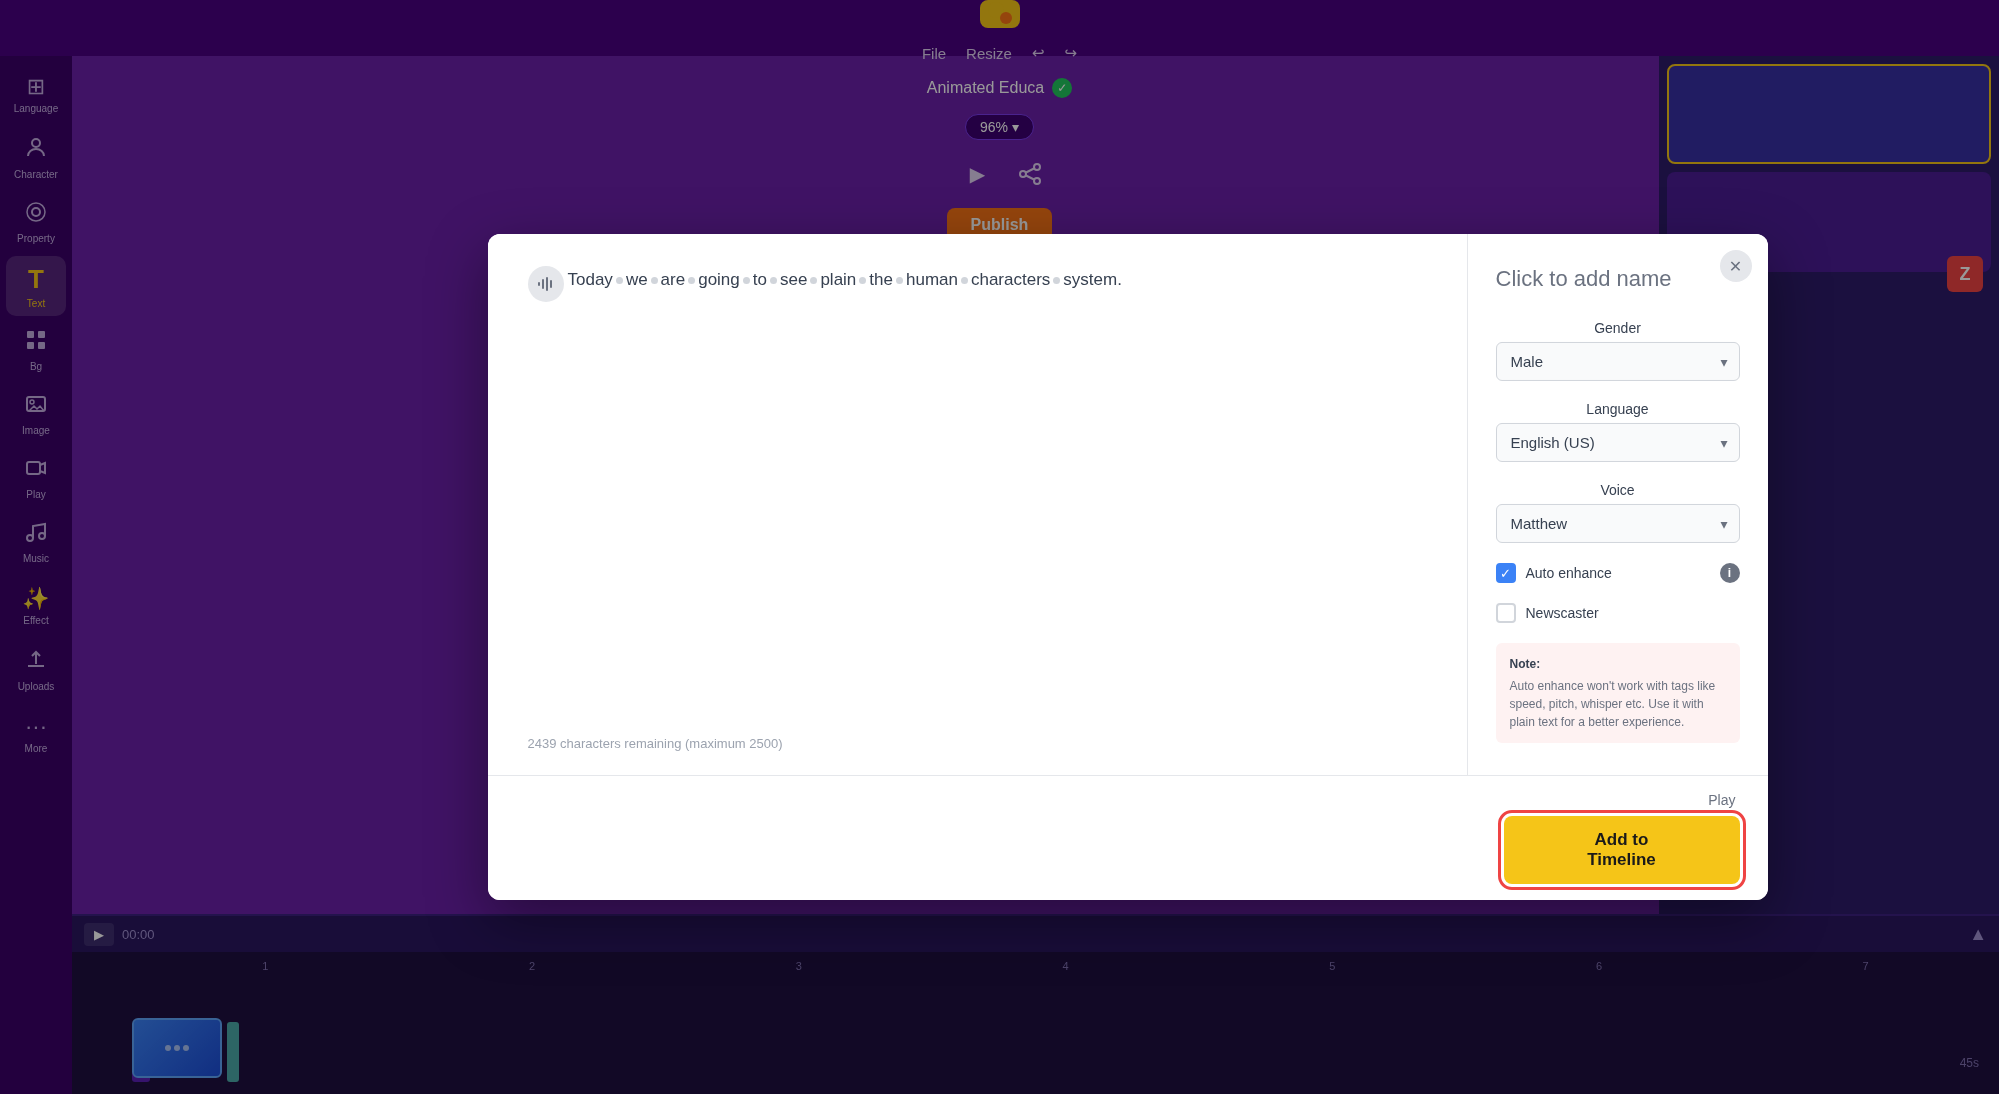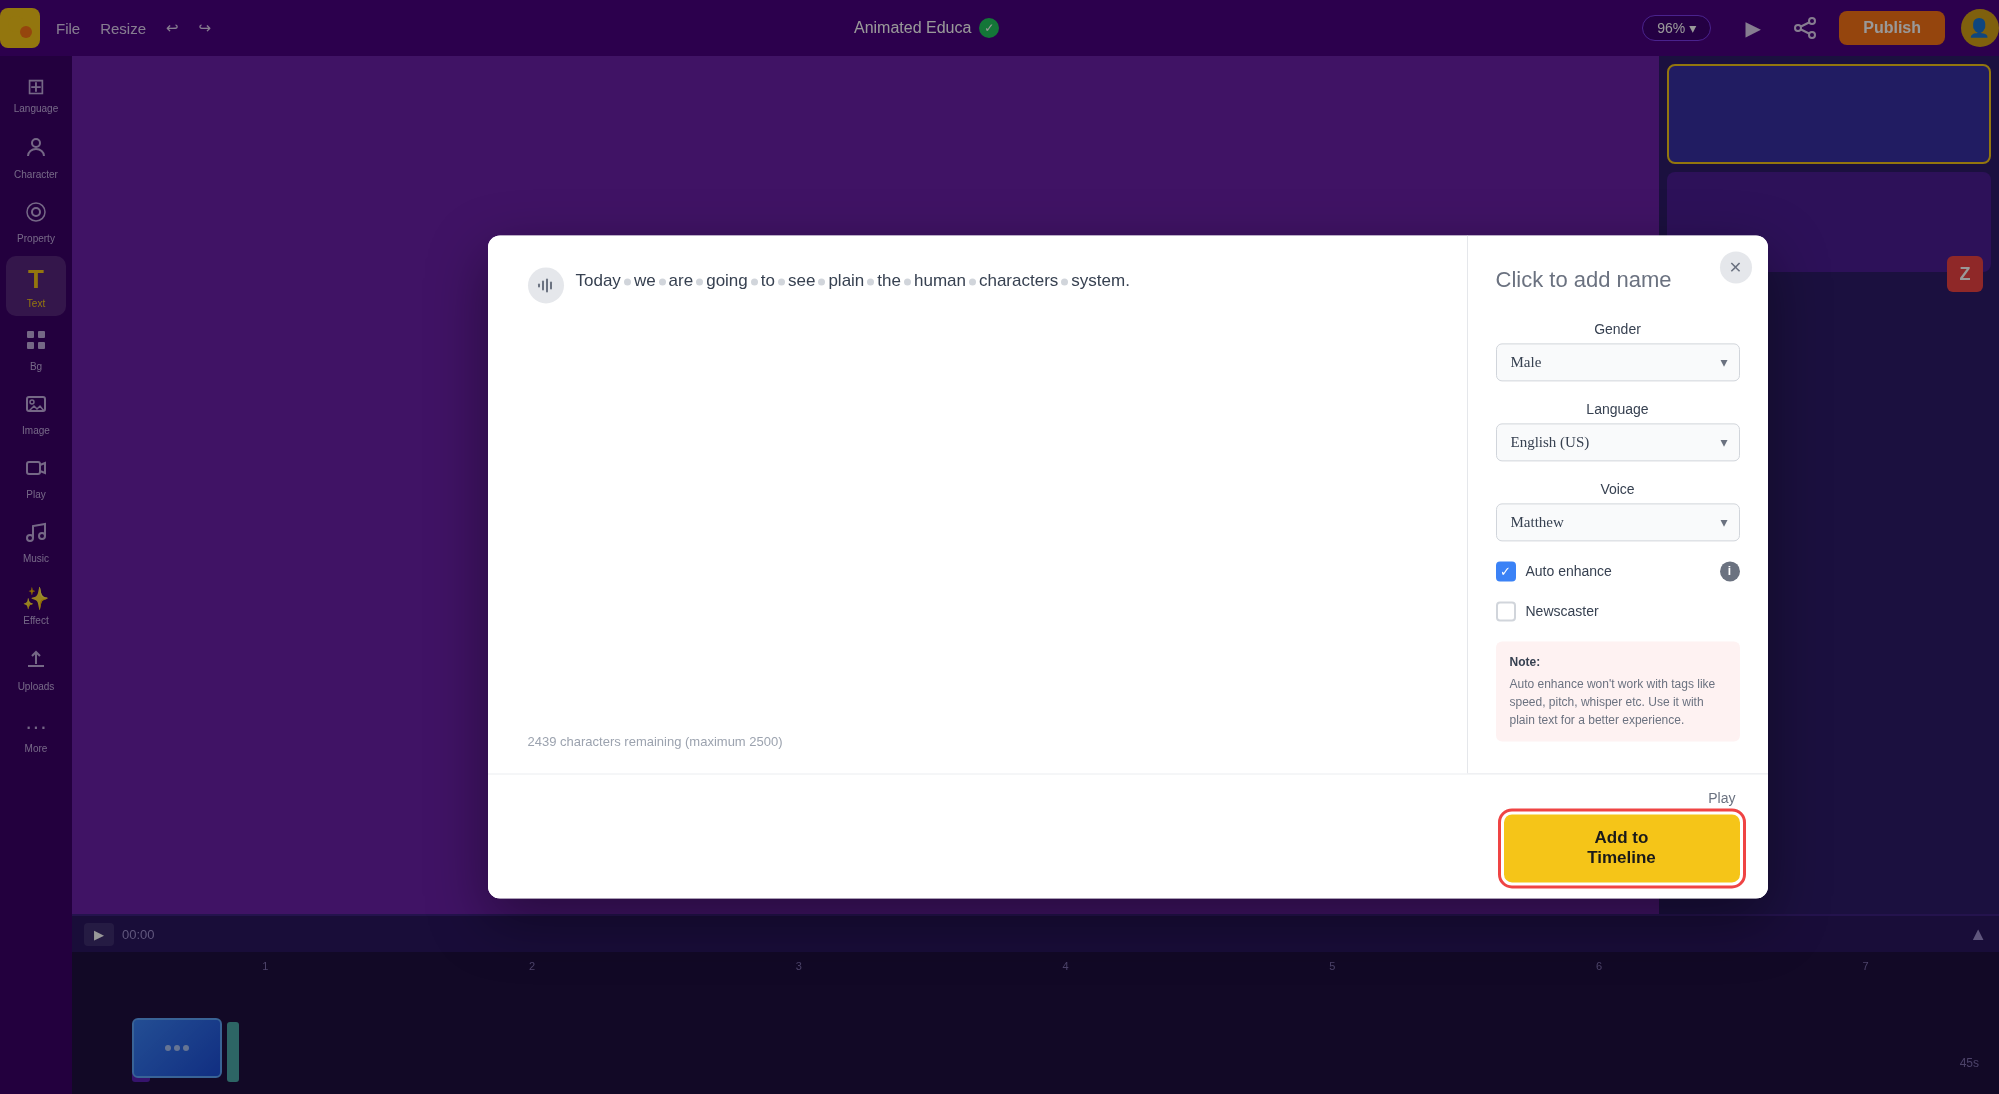--- a/index.html
+++ b/index.html
@@ -15,20 +15,21 @@
     
     .topbar {
       display: flex;
       align-items: center;
       background: #4a0080;
       height: 56px;
       padding: 0 0;
       gap: 16px;
       position: relative;
       z-index: 10;
+      flex-direction: column;
     }
     .topbar-logo {
       width: 40px;
       height: 40px;
       background: #f5c518;
       border-radius: 8px;
       display: flex;
       align-items: center;
       justify-content: center;
       font-weight: bold;
@@ -318,21 +319,21 @@
       flex: 1;
       padding: 32px 40px;
       border-right: 1px solid #e5e7eb;
       position: relative;
       background: white;
     }
 
     .tts-text-area {
       display: flex;
       align-items: flex-start;
-      gap: 12px;
+      gap: 4px;
     }
     .audio-icon {
       width: 36px;
       height: 36px;
       border-radius: 50%;
       background: #e5e7eb;
       display: flex;
       align-items: center;
       justify-content: center;
       color: #6b7280;
@@ -401,21 +402,20 @@
     .select-wrapper select {
       width: 100%;
       padding: 10px 14px;
       border: 1px solid #d1d5db;
       border-radius: 6px;
       background: #f9fafb;
       font-size: 15px;
       color: #374151;
       appearance: none;
       cursor: pointer;
-      font-family: Liberation Serif, serif;
     }
     .select-arrow {
       position: absolute;
       right: 12px;
       top: 50%;
       transform: translateY(-50%);
       color: #6b7280;
       pointer-events: none;
       font-size: 14px;
     }

